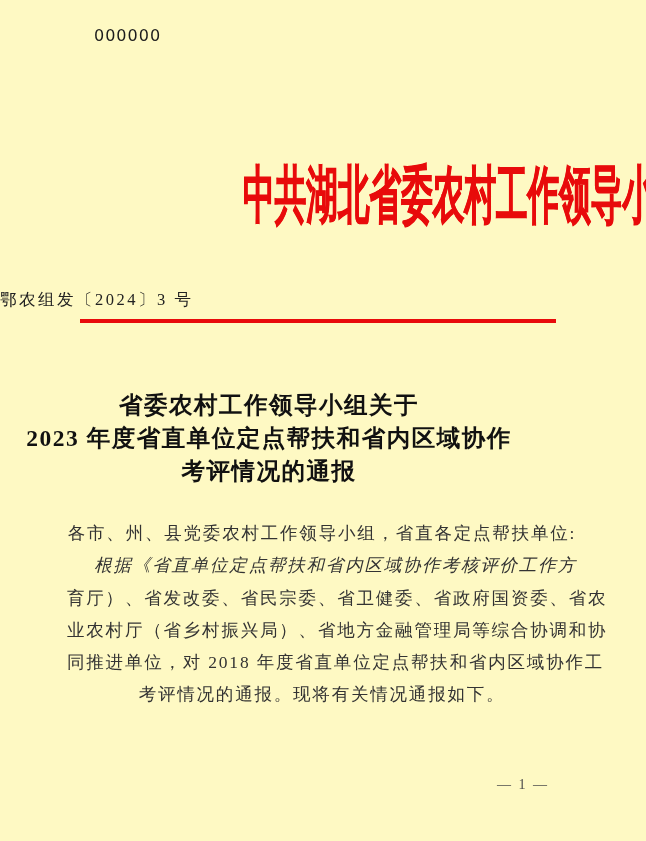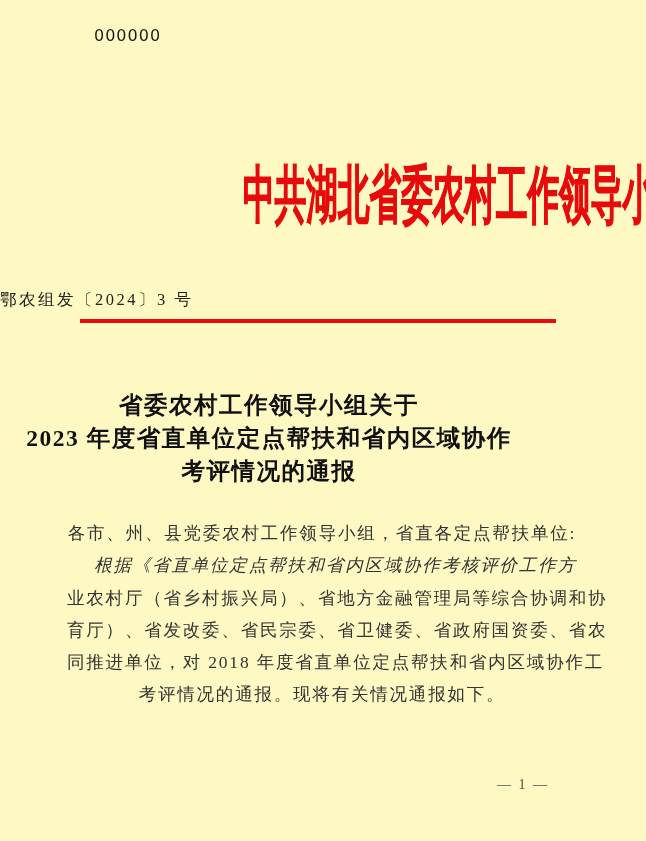--- a/index.html
+++ b/index.html
@@ -124,21 +124,21 @@
 
   <div class="doc-title">
     <div class="title-line">省委农村工作领导小组关于</div>
     <div class="title-line">2023 年度省直单位定点帮扶和省内区域协作</div>
     <div class="title-line">考评情况的通报</div>
   </div>
 
   <div class="doc-body">
     <div class="body-line">各市、州、县党委农村工作领导小组，省直各定点帮扶单位:</div>
     <div class="body-line para-indent">根据《省直单位定点帮扶和省内区域协作考核评价工作方</div>
+    <div class="body-line">育厅）、省发改委、省民宗委、省卫健委、省政府国资委、省农</div>
     <div class="body-line">业农村厅（省乡村振兴局）、省地方金融管理局等综合协调和协</div>
-    <div class="body-line">育厅）、省发改委、省民宗委、省卫健委、省政府国资委、省农</div>
     <div class="body-line">同推进单位，对 2018 年度省直单位定点帮扶和省内区域协作工</div>
     <div class="body-line">考评情况的通报。现将有关情况通报如下。</div>
   </div>
 
   <div class="page-number">— 1 —</div>
 
 </div>
 
 </body></html>

